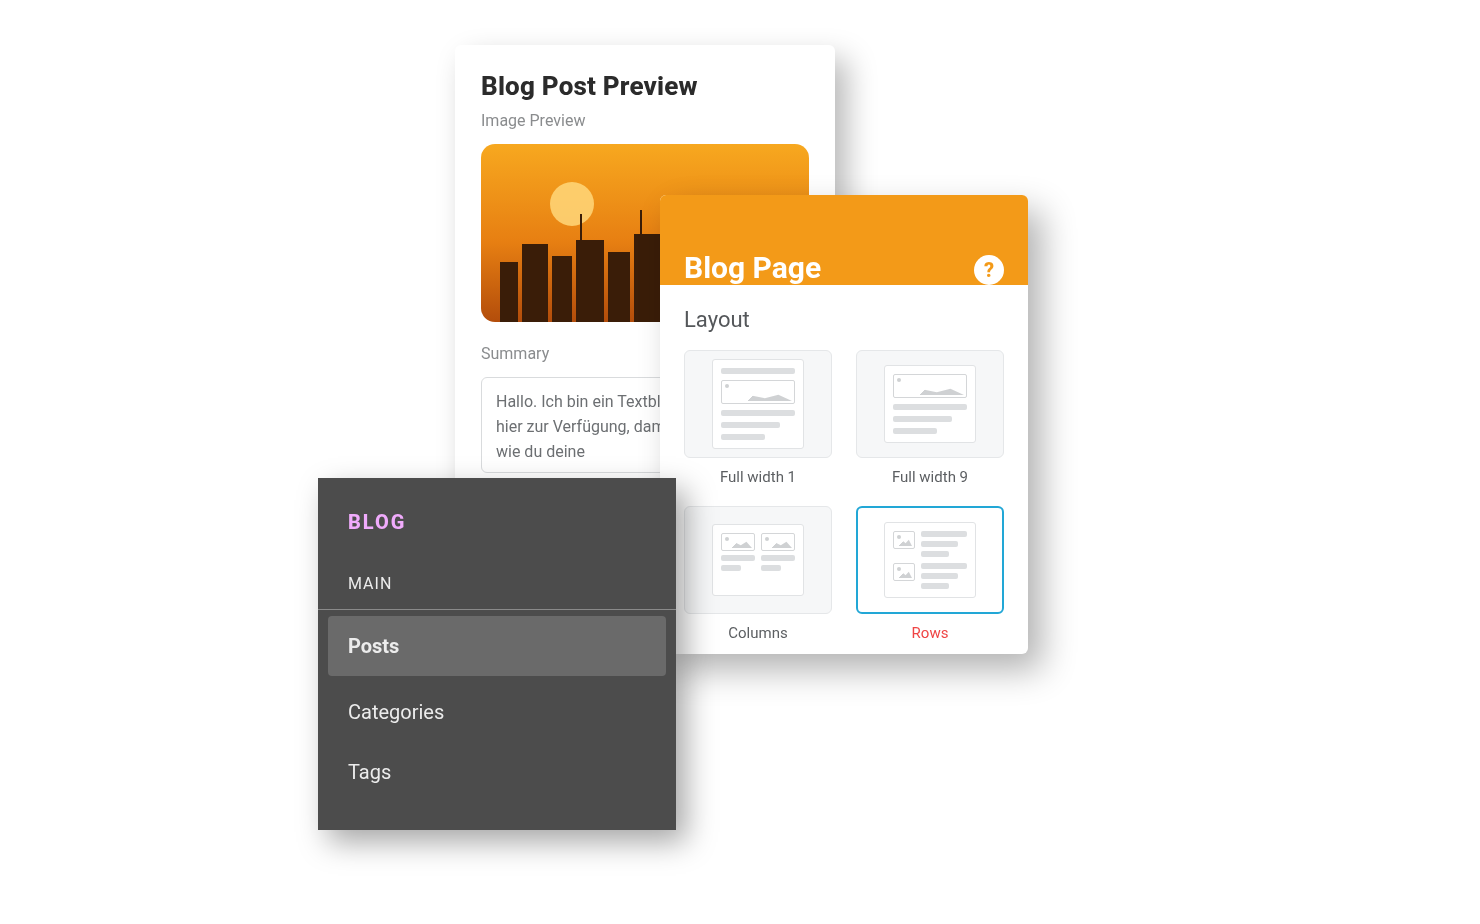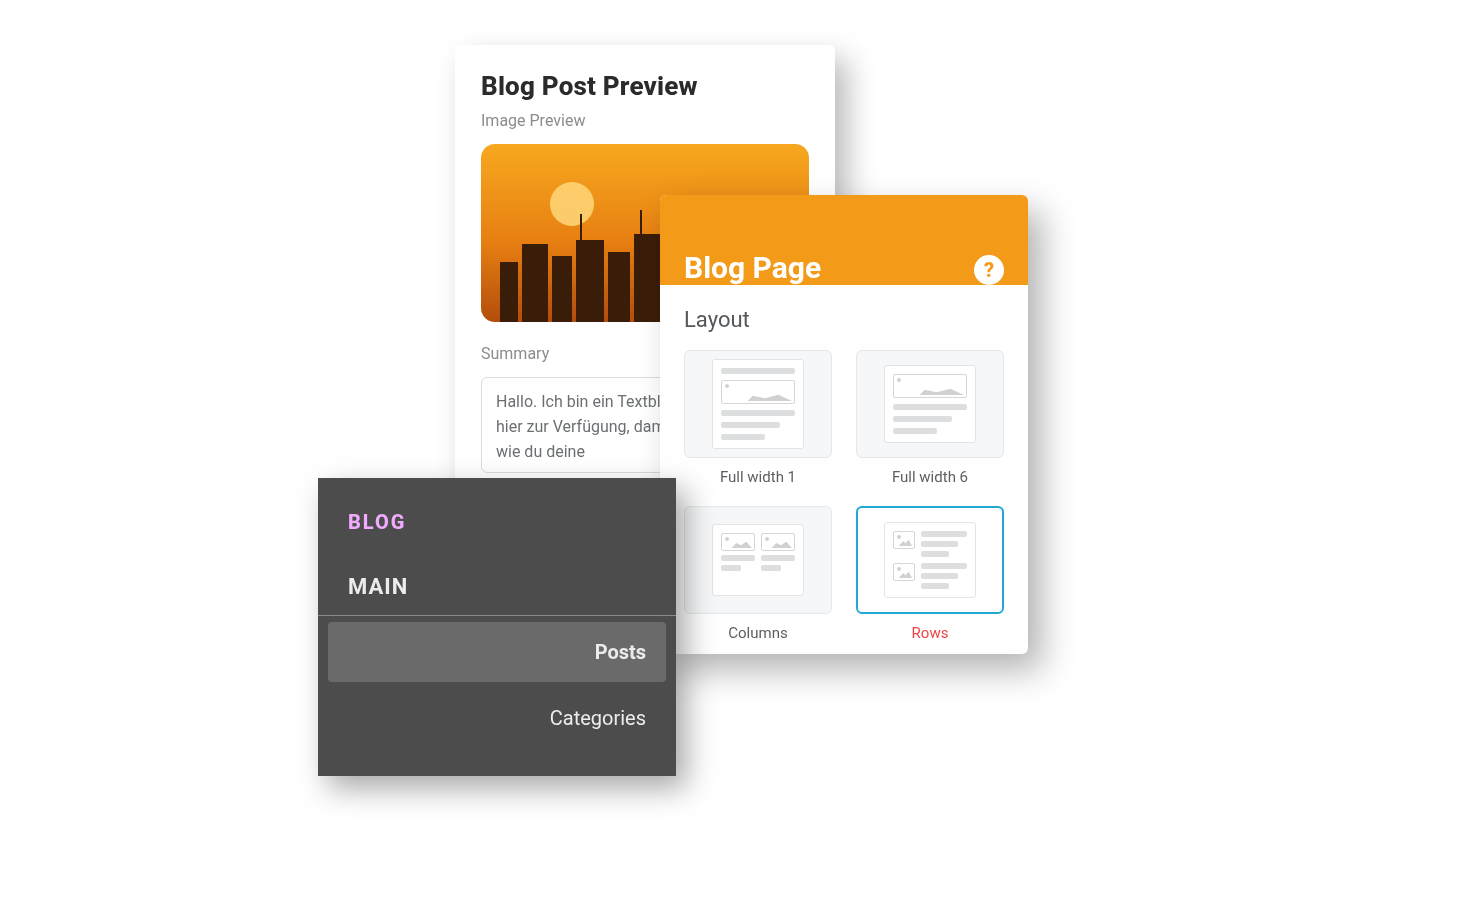--- a/index.html
+++ b/index.html
@@ -173,33 +173,32 @@
   }
   .sidebar-title {
     color: #f0abfc;
     font-size: 20px;
     font-weight: 800;
     letter-spacing: 2px;
     padding: 0 30px 24px 30px;
   }
   .sidebar-section {
     padding: 16px 30px;
-    font-size: 22px;
-    font-weight: 700;
+    font-size: 16px;
+    font-weight: 400;
     letter-spacing: 1px;
     border-bottom: 1px solid rgba(255,255,255,0.35);
     color: #ececec;
   }
   .sidebar-item {
     padding: 18px 30px;
     font-size: 20px;
     font-weight: 400;
     color: #ececec;
     cursor: pointer;
-    text-align: right;
   }
   .sidebar-item.active {
     background: #6a6a6a;
     font-weight: 700;
     border-radius: 4px;
     margin: 6px 10px;
     padding: 18px 20px;
   }
 </style>
 </head>
@@ -264,21 +263,21 @@
 
       <div class="layout-item">
         <div class="layout-card">
           <div class="layout-thumb">
             <div class="thumb-img" style="width:100%;height:24px"></div>
             <div class="thumb-bar"></div>
             <div class="thumb-bar med"></div>
             <div class="thumb-bar short"></div>
           </div>
         </div>
-        <div class="layout-label">Full width 6</div>
+        <div class="layout-label">Full width 9</div>
       </div>
 
       <div class="layout-item">
         <div class="layout-card">
           <div class="layout-thumb">
             <div class="thumb-row">
               <div class="thumb-col">
                 <div class="thumb-img" style="width:100%;height:18px"></div>
                 <div class="thumb-bar"></div>
                 <div class="thumb-bar short"></div>
@@ -320,13 +319,14 @@
 
     </div>
   </div>
 </div>
 
 <div class="sidebar-panel">
   <div class="sidebar-title">BLOG</div>
   <div class="sidebar-section">MAIN</div>
   <div class="sidebar-item active">Posts</div>
   <div class="sidebar-item">Categories</div>
+  <div class="sidebar-item">Tags</div>
 </div>
 
 </body></html>

